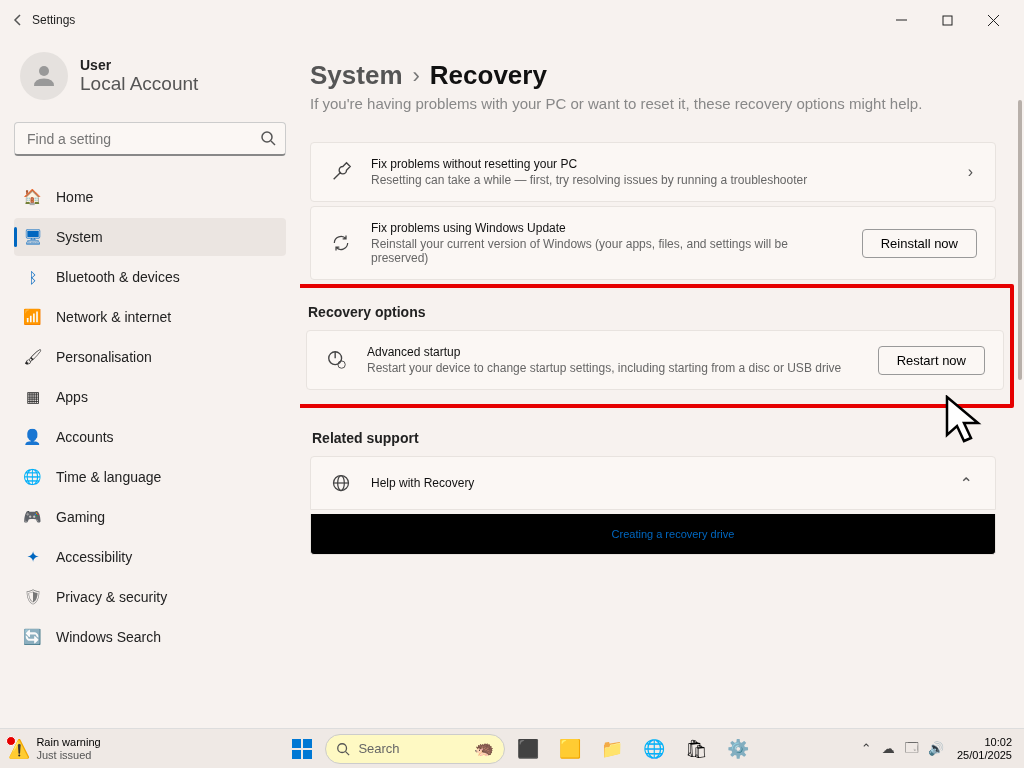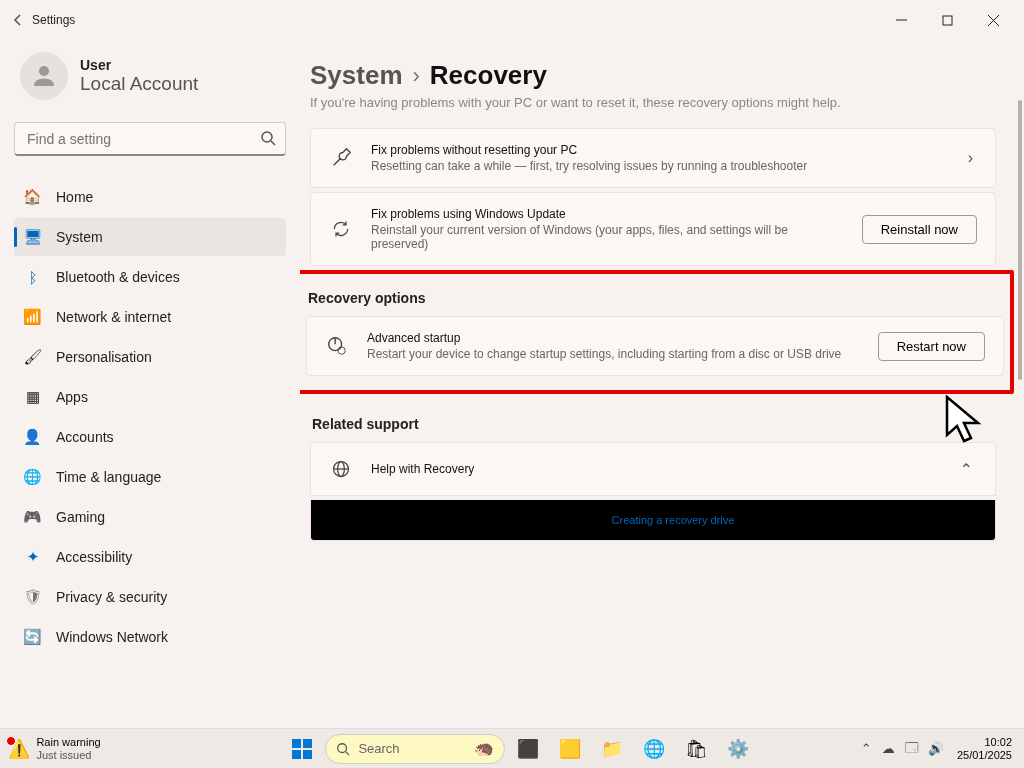--- a/index.html
+++ b/index.html
@@ -30,21 +30,21 @@
 .nav-item.active { background: #ebe5e1; position: relative; }
 .nav-item.active::before { content: ""; position: absolute; left: 0; top: 9px; width: 3px; height: 20px; background: #0067c0; border-radius: 2px; }
 .nav-icon { width: 18px; height: 18px; display: flex; align-items: center; justify-content: center; font-size: 15px; }
 
 
 .main { flex: 1; padding: 20px 28px 0 10px; overflow-y: auto; position: relative; }
 .breadcrumb { display: flex; align-items: center; gap: 10px; margin-bottom: 4px; }
 .bc-root { font-size: 26px; color: #555; font-weight: 600; }
 .bc-sep { font-size: 22px; color: #777; }
 .bc-current { font-size: 26px; font-weight: 600; color: #111; }
-.subtitle { font-size: 13px; color: #888; margin-bottom: 18px; }
+.subtitle { font-size: 15px; color: #888; margin-bottom: 30px; }
 
 .card { background: #fbf7f4; border: 1px solid #e8e3df; border-radius: 4px; padding: 14px 18px; display: flex; align-items: center; gap: 18px; margin-bottom: 4px; }
 .card-icon { width: 24px; height: 24px; color: #444; display: flex; align-items: center; justify-content: center; flex-shrink: 0; }
 .card-body { flex: 1; }
 .card-title { font-size: 12px; color: #111; }
 .card-desc { font-size: 12px; color: #666; margin-top: 2px; }
 .chevron { color: #555; padding: 0 4px; }
 .btn-outline { border: 1px solid #999; background: #fbf7f4; border-radius: 4px; padding: 6px 18px; font-size: 13px; cursor: pointer; }
 .btn-bold { border: 1.5px solid #111; }
 
@@ -171,21 +171,21 @@
       <div class="nav-item">
           <span class="nav-icon" style="color:#0067c0">✦</span>
           <span>Accessibility</span>
         </div>
       <div class="nav-item">
           <span class="nav-icon" style="color:#777">🛡</span>
           <span>Privacy &amp; security</span>
         </div>
       <div class="nav-item">
           <span class="nav-icon" style="color:#0067c0">🔄</span>
-          <span>Windows Network</span>
+          <span>Windows Search</span>
         </div>
     </div>
   </div>
 
   <div class="main">
     <div class="breadcrumb">
       <span class="bc-root">System</span>
       <span class="bc-sep">›</span>
       <span class="bc-current">Recovery</span>
     </div>

